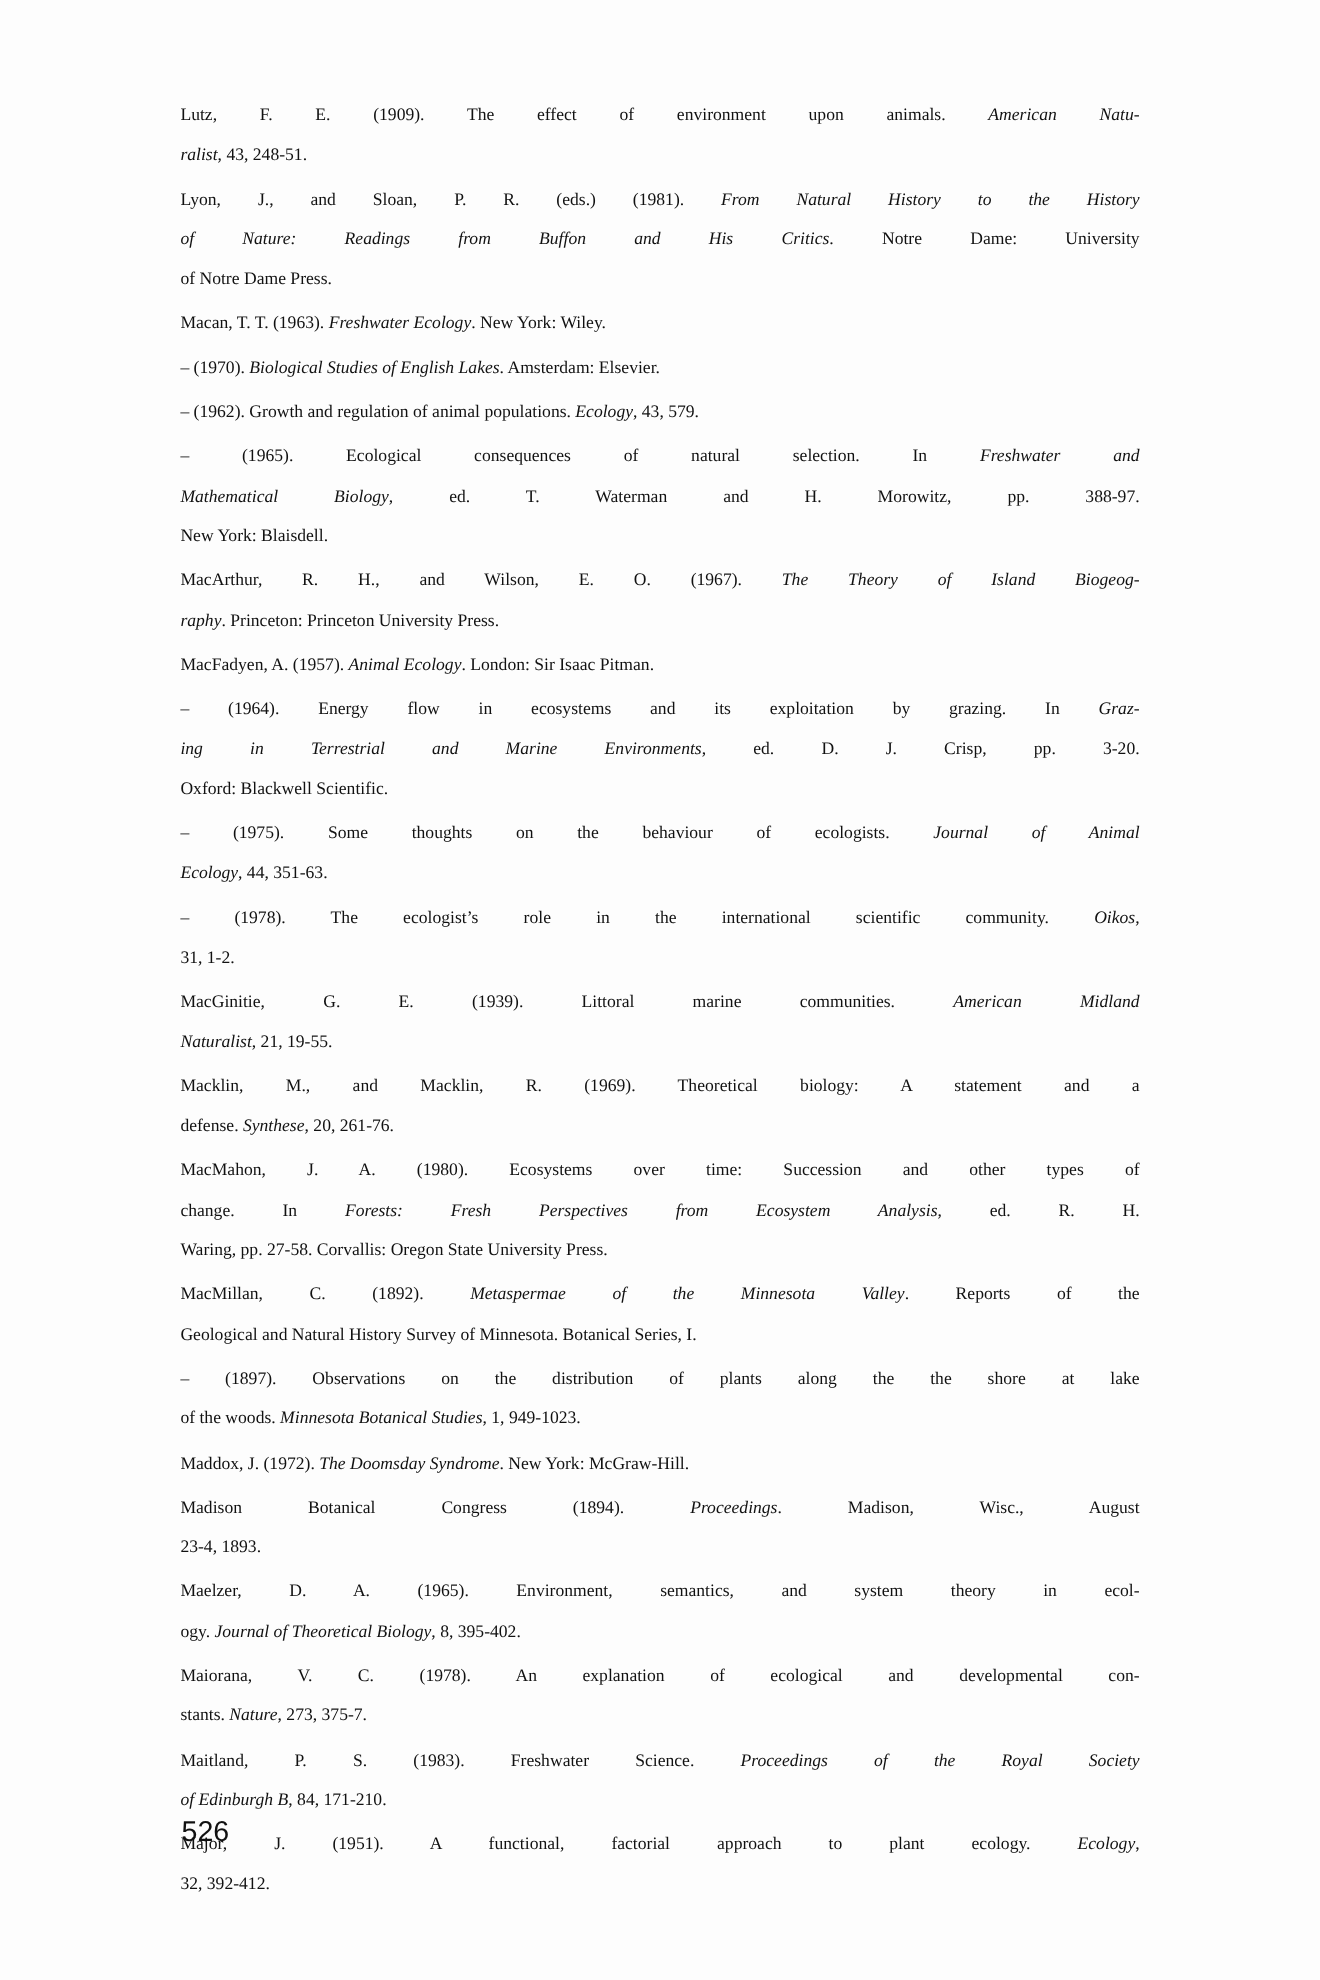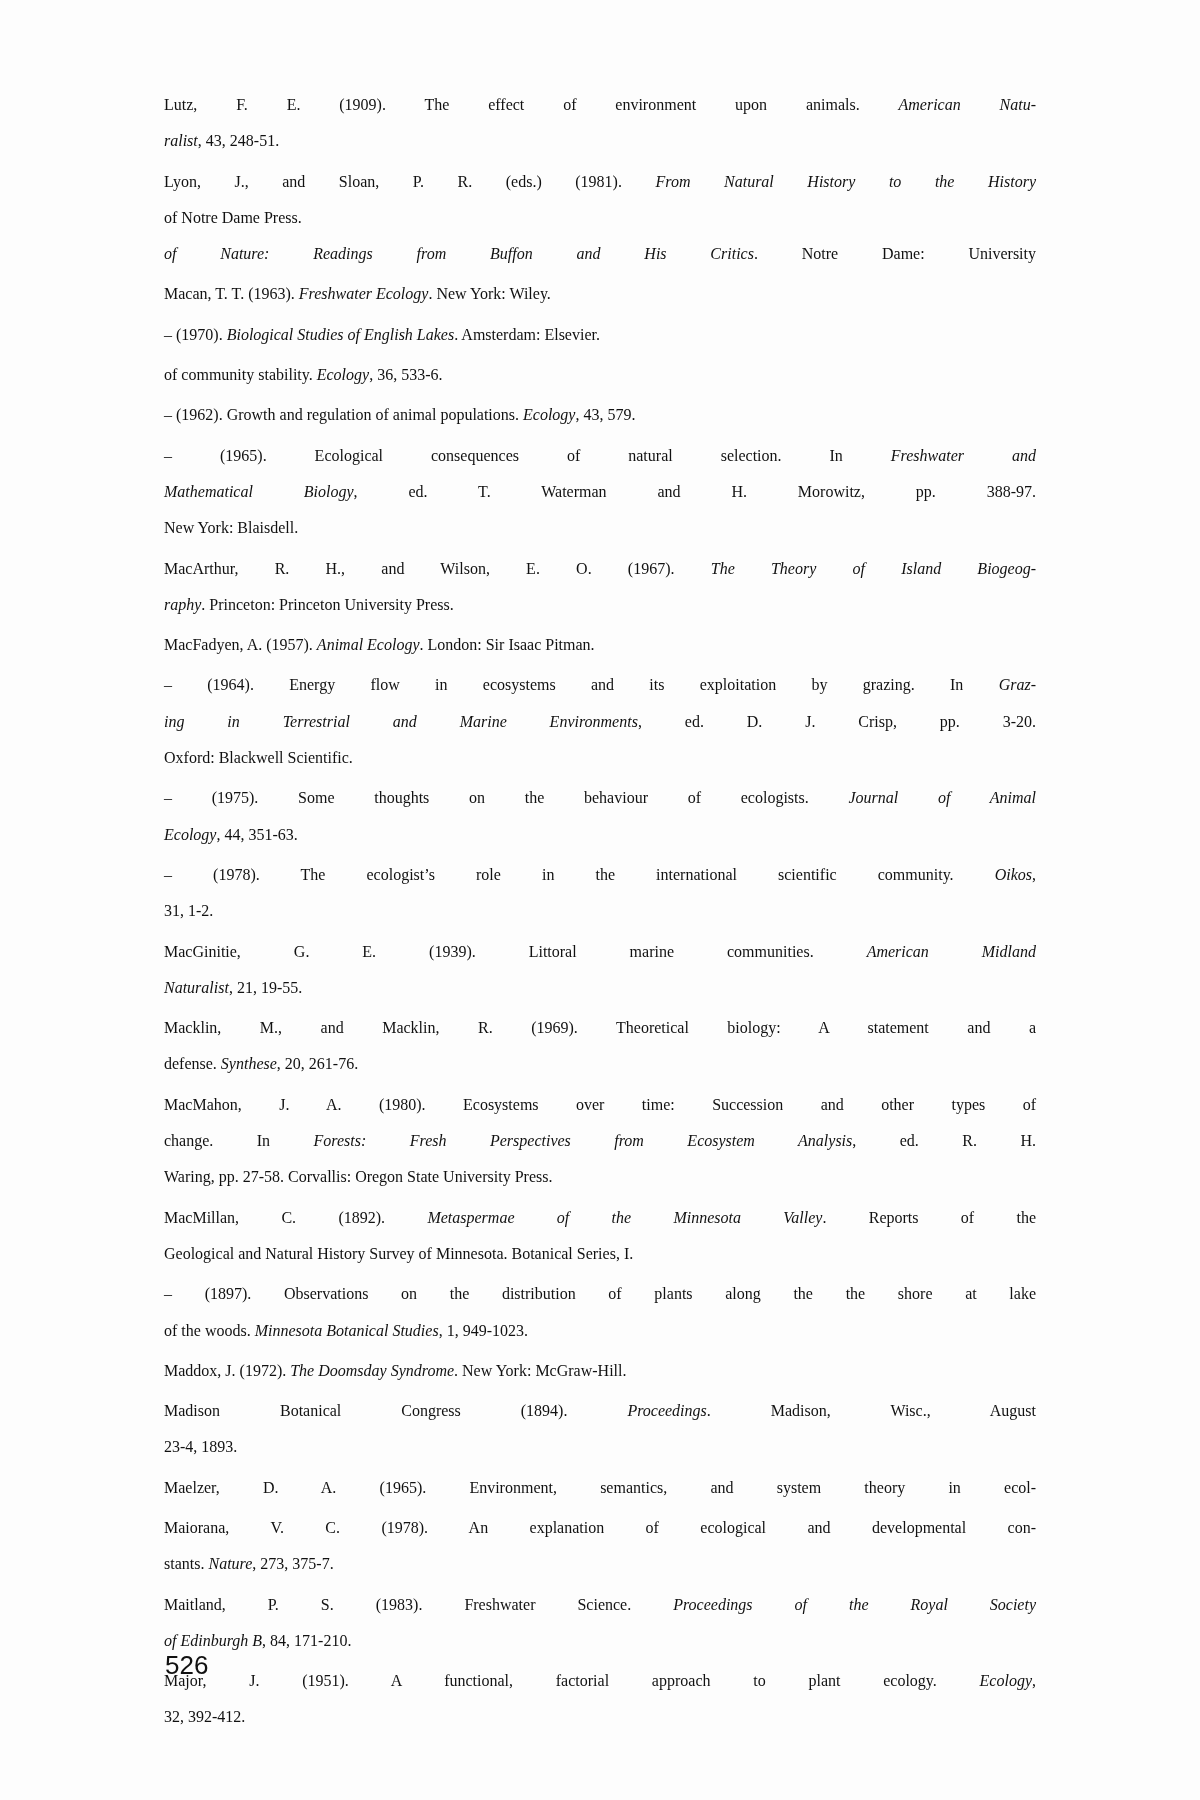--- a/index.html
+++ b/index.html
@@ -45,31 +45,30 @@
 </head>
 <body>
 
 <div class="page-text" id="refs">
     <p class="entry">
       <span class="line just"><span>Lutz, F. E. (1909). The effect of environment upon animals. </span><i>American Natu-</i></span>
       <span class="line"><i>ralist</i><span>, 43, 248-51.</span></span>
     </p>
     <p class="entry">
       <span class="line just"><span>Lyon, J., and Sloan, P. R. (eds.) (1981). </span><i>From Natural History to the History</i></span>
+      <span class="line just"><i>of Nature: Readings from Buffon and His Critics</i><span>. Notre Dame: University</span></span>
       <span class="line"><span>of Notre Dame Press.</span></span>
-      <span class="line just"><i>of Nature: Readings from Buffon and His Critics</i><span>. Notre Dame: University</span></span>
     </p>
     <p class="entry">
       <span class="line"><span>Macan, T. T. (1963). </span><i>Freshwater Ecology</i><span>. New York: Wiley.</span></span>
     </p>
     <p class="entry">
       <span class="line"><span>– (1970). </span><i>Biological Studies of English Lakes</i><span>. Amsterdam: Elsevier.</span></span>
     </p>
     <p class="entry">
-      <span class="line"><span>of community stability. </span><i>Ecology</i><span>, 36, 533-6.</span></span>
     </p>
     <p class="entry">
       <span class="line"><span>– (1962). Growth and regulation of animal populations. </span><i>Ecology</i><span>, 43, 579.</span></span>
     </p>
     <p class="entry">
       <span class="line just"><span>– (1965). Ecological consequences of natural selection. In </span><i>Freshwater and</i></span>
       <span class="line just"><i>Mathematical Biology</i><span>, ed. T. Waterman and H. Morowitz, pp. 388-97.</span></span>
       <span class="line"><span>New York: Blaisdell.</span></span>
     </p>
     <p class="entry">
@@ -115,20 +114,21 @@
     </p>
     <p class="entry">
       <span class="line"><span>Maddox, J. (1972). </span><i>The Doomsday Syndrome</i><span>. New York: McGraw-Hill.</span></span>
     </p>
     <p class="entry">
       <span class="line just"><span>Madison Botanical Congress (1894). </span><i>Proceedings</i><span>. Madison, Wisc., August</span></span>
       <span class="line"><span>23-4, 1893.</span></span>
     </p>
     <p class="entry">
       <span class="line just"><span>Maelzer, D. A. (1965). Environment, semantics, and system theory in ecol-</span></span>
+      <span class="line"><span>ogy. </span><i>Journal of Theoretical Biology</i><span>, 8, 395-402.</span></span>
     </p>
     <p class="entry">
       <span class="line just"><span>Maiorana, V. C. (1978). An explanation of ecological and developmental con-</span></span>
       <span class="line"><span>stants. </span><i>Nature</i><span>, 273, 375-7.</span></span>
     </p>
     <p class="entry">
       <span class="line just"><span>Maitland, P. S. (1983). Freshwater Science. </span><i>Proceedings of the Royal Society</i></span>
       <span class="line"><i>of Edinburgh B</i><span>, 84, 171-210.</span></span>
     </p>
     <p class="entry">

